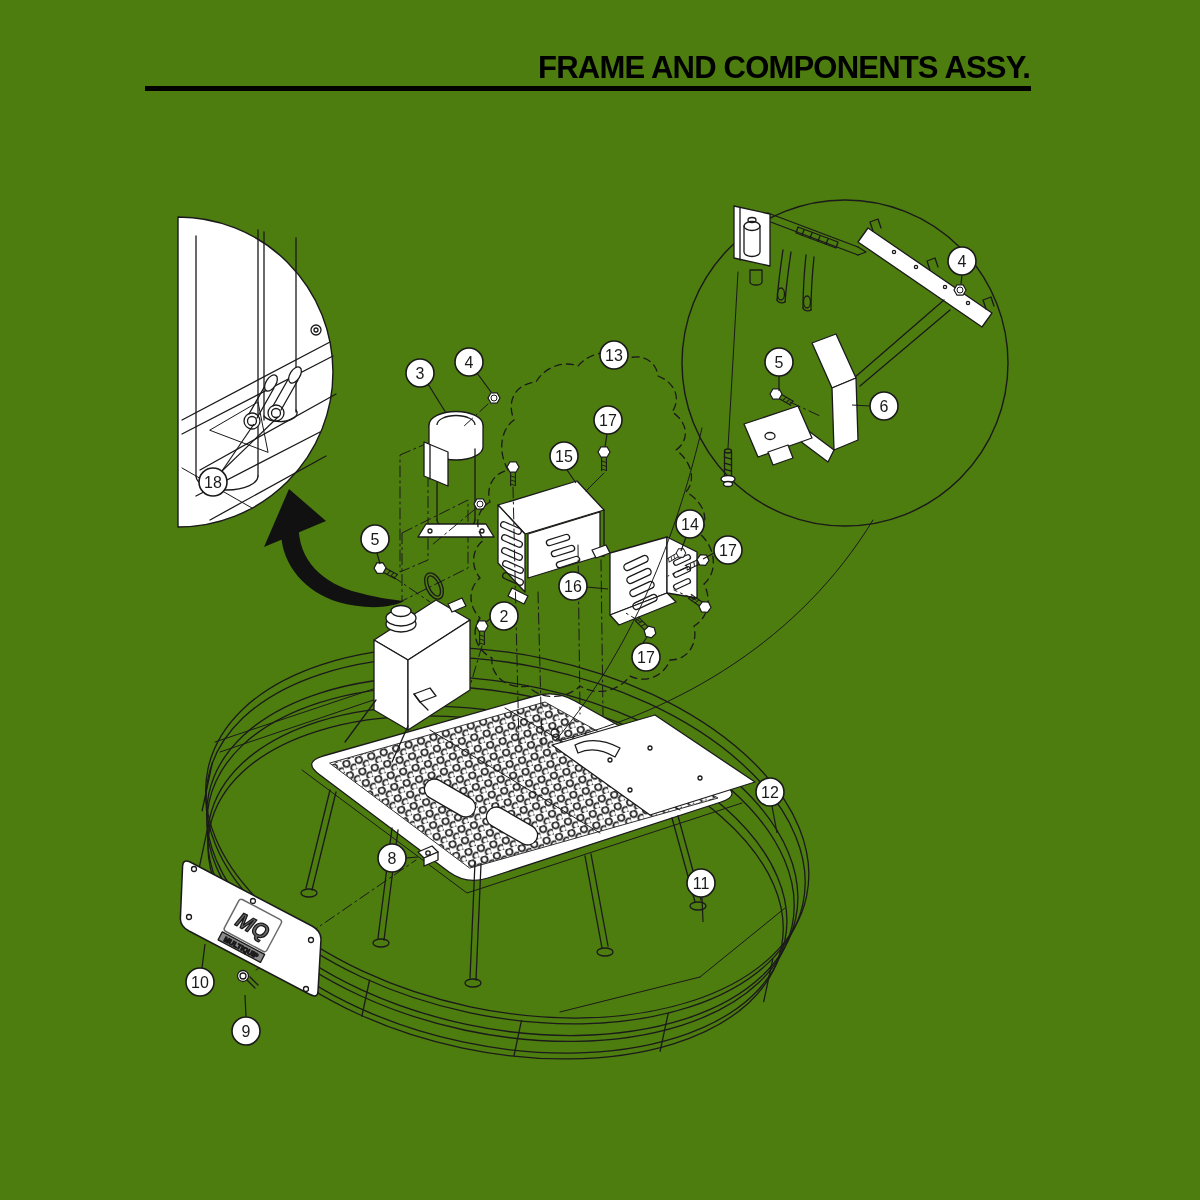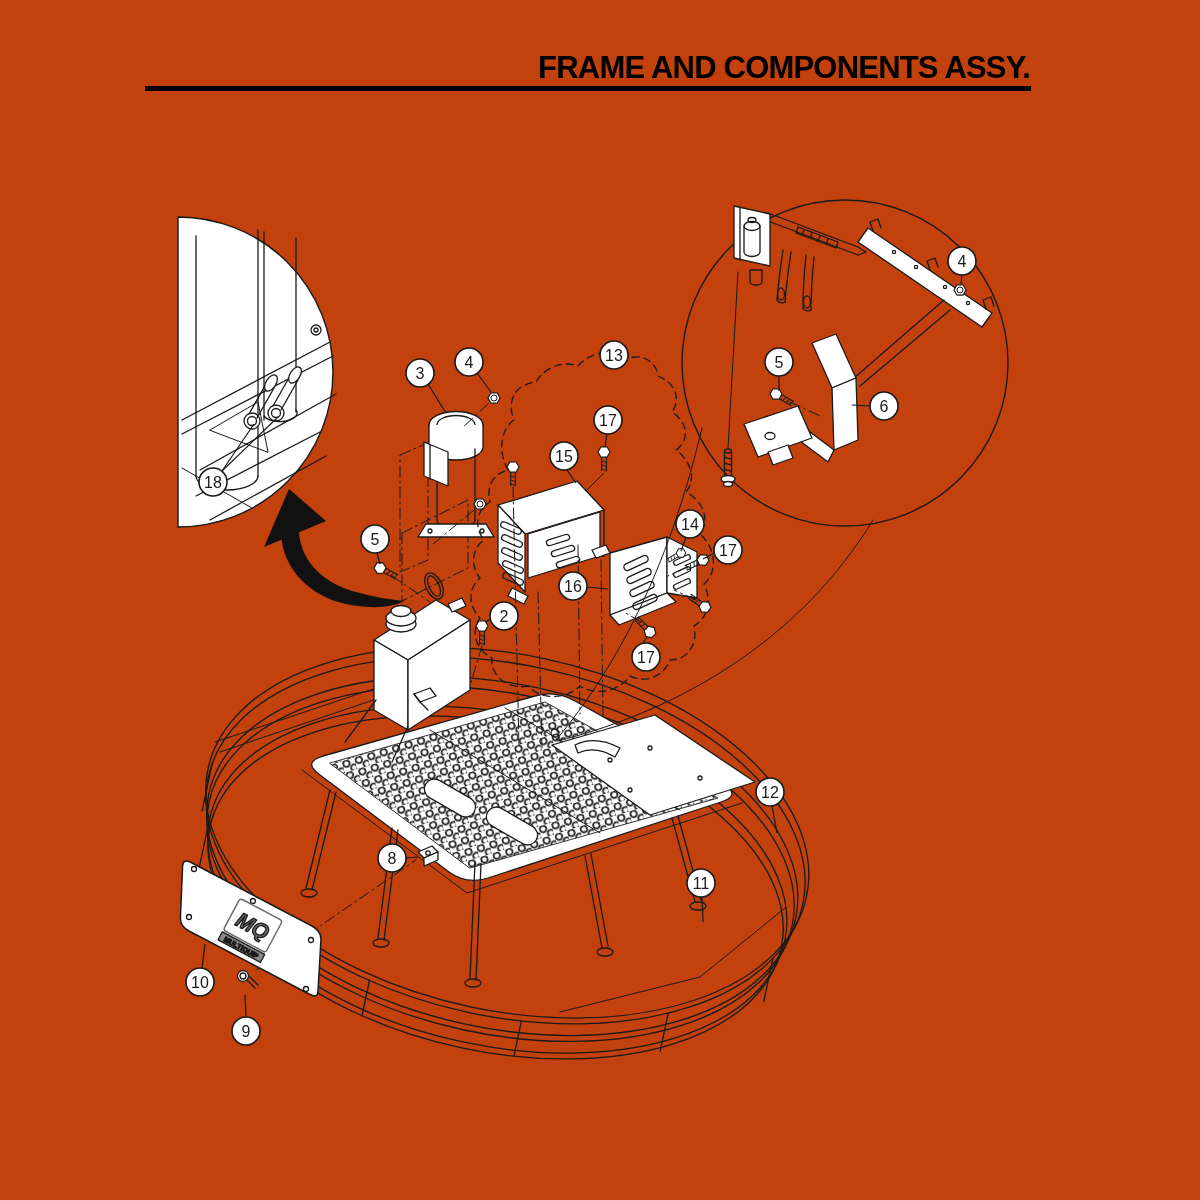--- a/index.html
+++ b/index.html
@@ -1,16 +1,16 @@
 <!DOCTYPE html>
 <html><head>
 <meta charset="utf-8">
 <style>
   html,body{margin:0;padding:0;background:#fff;}
-  #page{position:relative;width:1200px;height:1200px;background:#c2410c;font-family:"Liberation Sans",sans-serif;}
+  #page{position:relative;width:1200px;height:1200px;background:#4d7c0f;font-family:"Liberation Sans",sans-serif;}
   svg{position:absolute;top:0;left:0;}
   .ln{stroke:#1a1a1a;stroke-width:1.3;fill:none;stroke-linecap:round;stroke-linejoin:round;}
   .thin{stroke-width:1;}
   .wht{fill:#fff;}
   .dash{stroke-dasharray:7 5;}
   .ddot{stroke-dasharray:11 4 2 4;stroke-width:1;}
   .callout circle{fill:#fff;stroke:#1a1a1a;stroke-width:1.6;}
   .callout text{font:16px "Liberation Sans",sans-serif;fill:#1a1a1a;text-anchor:middle;}
   .callout line{stroke:#1a1a1a;stroke-width:1.2;}
   #title-text{font-weight:bold;font-size:31px;letter-spacing:-0.8px;fill:#000;}

